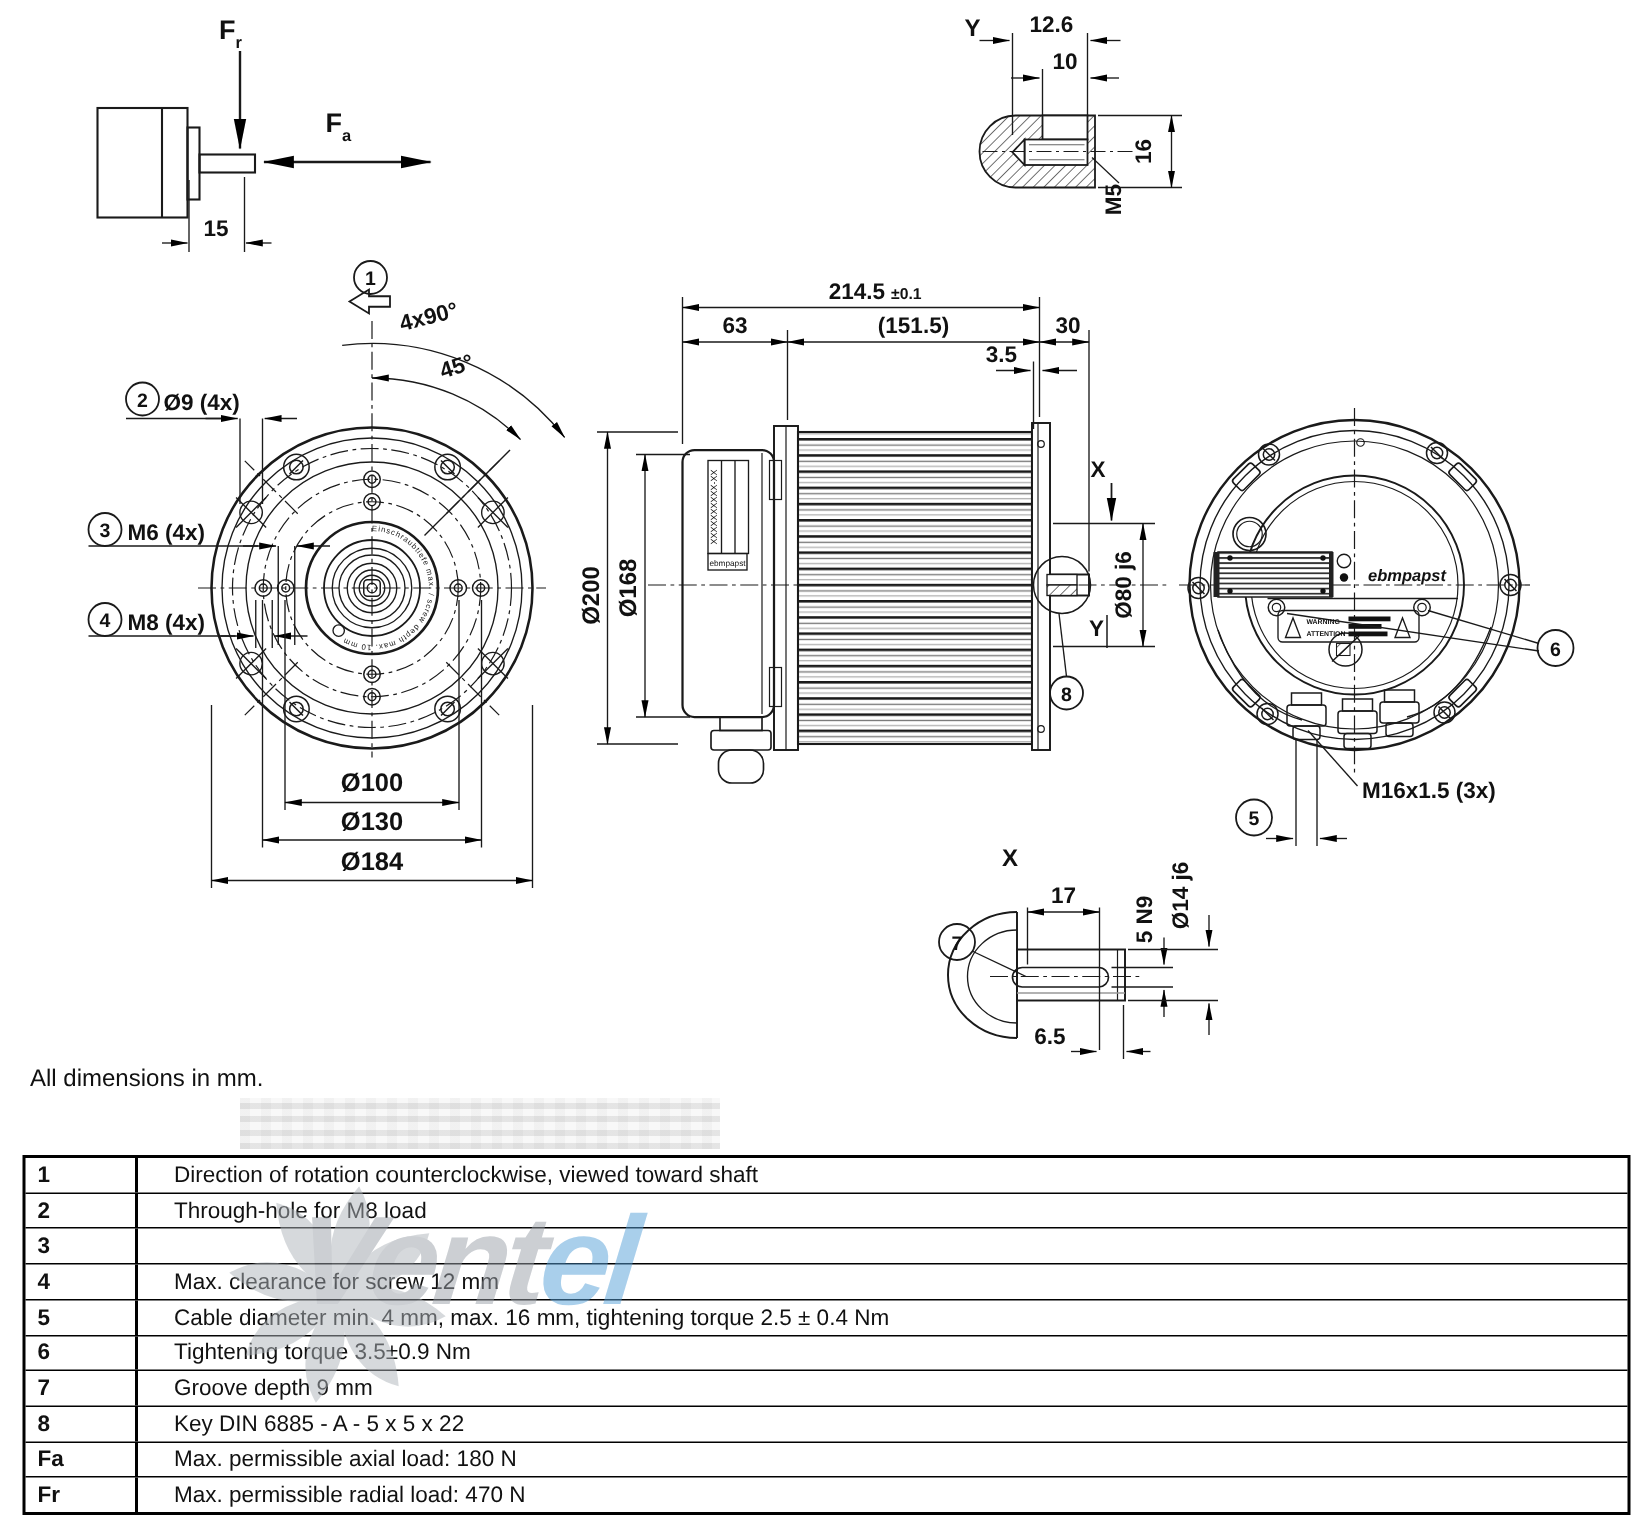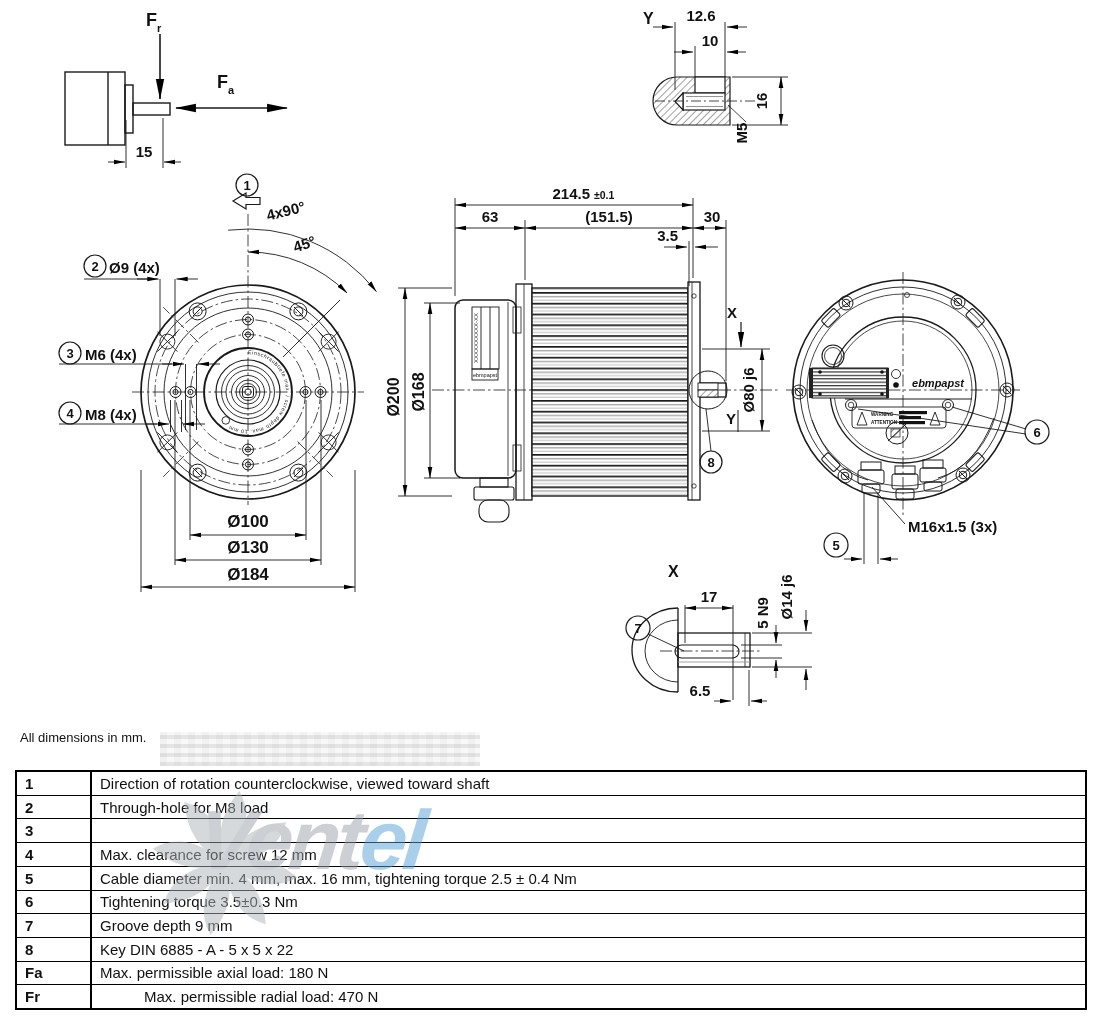--- a/index.html
+++ b/index.html
@@ -1,31 +1,31 @@
 <!DOCTYPE html>
 <html><head>
 <meta charset="utf-8">
 <style>
   html,body{margin:0;padding:0;background:#fff;}
   .canvas{position:relative;width:1098px;height:1016px;background:#fff;overflow:hidden;
           font-family:"Liberation Sans",sans-serif;color:#111;}
   svg text{font-family:"Liberation Sans",sans-serif;fill:#111;}
   .drawing{position:absolute;left:0;top:0;z-index:1;}
-  .note{position:absolute;left:20px;top:730px;font-size:13px;z-index:2;}
+  .note{position:absolute;left:20px;top:711px;font-size:16px;z-index:2;}
   .pixel-strip{position:absolute;left:160px;top:732px;width:320px;height:34px;z-index:2;
     background-image:
       repeating-linear-gradient(0deg, rgba(205,205,205,.45) 0 4px, rgba(248,248,248,.4) 4px 9px),
       repeating-linear-gradient(90deg, #ededed 0 7px, #f8f8f8 7px 14px);}
   .spec-table{position:absolute;left:15px;top:770px;width:1068px;height:236px;z-index:3;
     border:2px solid #000;display:flex;flex-direction:column;background:transparent;}
   .trow{flex:1;display:flex;border-bottom:1.5px solid #000;}
-  .trow:last-child{border-bottom:none;gap:44px;}
+  .trow:last-child{border-bottom:none;}
   .tkey{width:75px;border-right:2px solid #000;font-weight:bold;font-size:15px;
     display:flex;align-items:center;padding-left:8px;box-sizing:border-box;}
-  .tdesc{flex:1;font-size:15px;display:flex;align-items:center;padding-left:8px;}
+  .tdesc{flex:1;font-size:15px;display:flex;align-items:center;padding-left:24px;}
   .watermark{position:absolute;left:140px;top:778px;width:380px;height:170px;z-index:4;
     opacity:.5;pointer-events:none;}
   .wm-text{position:absolute;left:58px;top:14px;font-size:84px;font-weight:bold;
     font-style:italic;letter-spacing:-4px;transform:skewX(-6deg);white-space:nowrap;}
 </style>
 </head>
 <body>
 
 <div class="canvas">
 
@@ -504,21 +504,21 @@
   <div class="trow">
         <div class="tkey">4</div>
         <div class="tdesc">Max. clearance for screw 12 mm</div>
       </div>
   <div class="trow">
         <div class="tkey">5</div>
         <div class="tdesc">Cable diameter min. 4 mm, max. 16 mm, tightening torque 2.5 ± 0.4 Nm</div>
       </div>
   <div class="trow">
         <div class="tkey">6</div>
-        <div class="tdesc">Tightening torque 3.5±0.3 Nm</div>
+        <div class="tdesc">Tightening torque 3.5±0.9 Nm</div>
       </div>
   <div class="trow">
         <div class="tkey">7</div>
         <div class="tdesc">Groove depth 9 mm</div>
       </div>
   <div class="trow">
         <div class="tkey">8</div>
         <div class="tdesc">Key DIN 6885 - A - 5 x 5 x 22</div>
       </div>
   <div class="trow">

